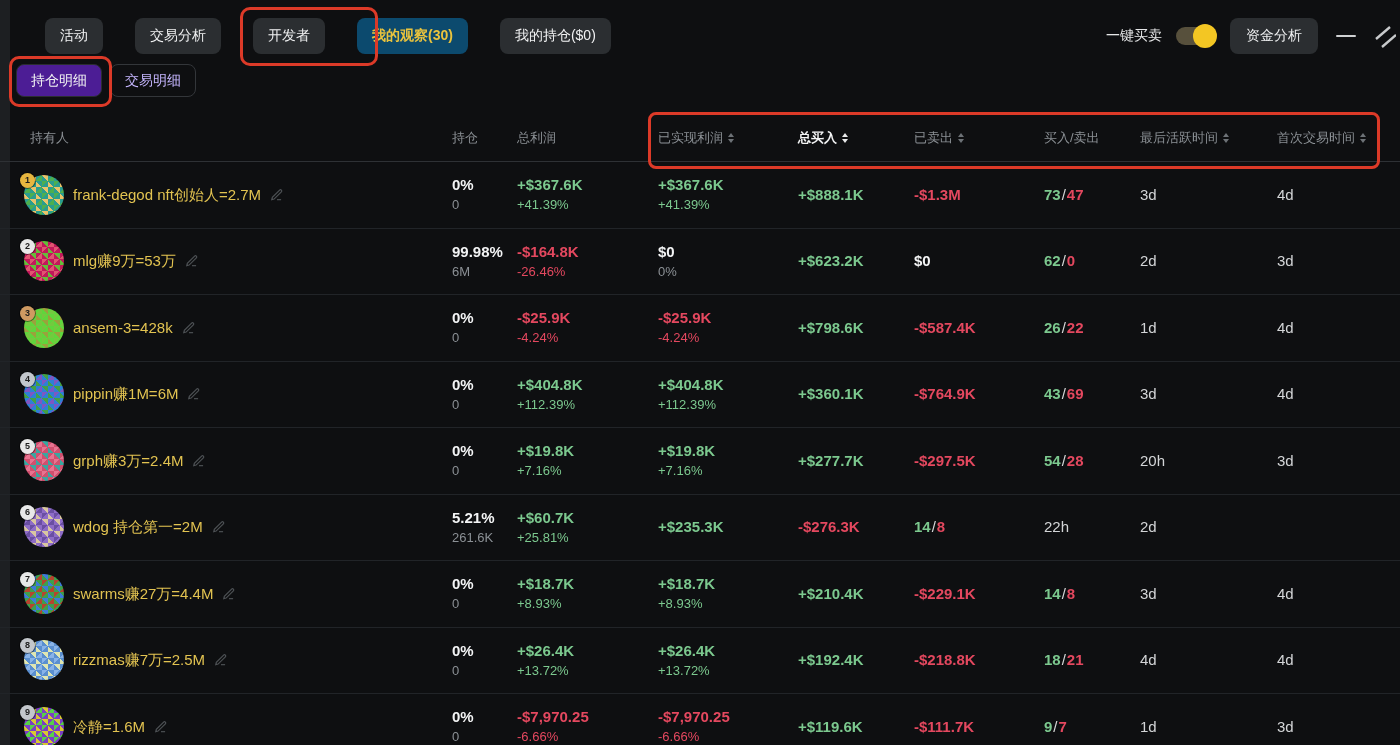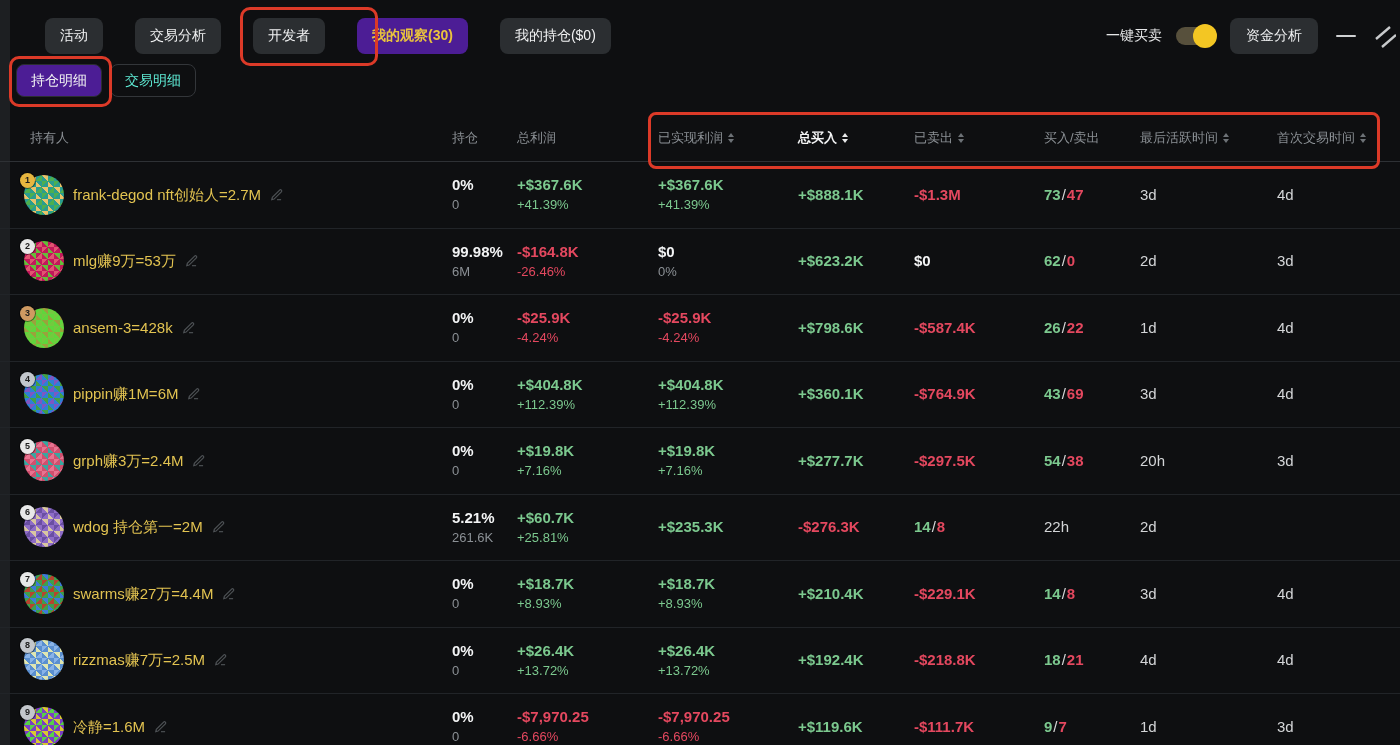--- a/index.html
+++ b/index.html
@@ -6,36 +6,36 @@
   .app{position:relative;width:1400px;height:745px;background:#0e0f11;overflow:hidden;
        font-family:"Liberation Sans","DejaVu Sans",sans-serif;color:#e8e9ea;}
   .left-strip{position:absolute;left:0;top:0;width:10px;height:745px;background:#1d1f22;}
 
   
   .topbar{position:absolute;left:21px;top:17px;right:14px;height:38px;
           display:flex;justify-content:space-between;align-items:center;}
   .tabs{display:flex;gap:8px;align-items:center;}
   .tab{height:36px;padding:0 15px;border-radius:8px;background:#2b2e31;border:none;
        color:#f0f1f2;font-size:14px;font-weight:500;font-family:inherit;display:flex;align-items:center;cursor:pointer;margin-left:24px;}
-  .tab.active{background:#4c1d95;color:#e9c33d;font-weight:700;}
+  .tab.active{background:#0c4a6e;color:#e9c33d;font-weight:700;}
   .topbar-right{display:flex;align-items:center;gap:14px;}
   .toggle-label{font-size:14px;color:#e6e7e8;}
   .toggle{position:relative;width:40px;height:18px;border-radius:9px;background:#57503c;cursor:pointer;}
   .toggle .knob{position:absolute;right:-1px;top:-3px;width:24px;height:24px;border-radius:50%;background:#f3c623;}
   .btn{height:36px;padding:0 16px;border-radius:8px;background:#2b2e31;border:none;
        color:#f0f1f2;font-size:14px;font-weight:500;font-family:inherit;cursor:pointer;}
   .minimize{width:20px;height:2px;background:#cfd1d3;border-radius:1px;margin:0 4px;cursor:pointer;}
   .corner-icon{margin-right:-10px;cursor:pointer;}
 
   
   .subtabs{position:absolute;left:16px;top:64px;display:flex;gap:8px;}
   .subtab{height:33px;padding:0 14px;border-radius:8px;font-size:14px;font-family:inherit;
           display:flex;align-items:center;cursor:pointer;}
   .subtab.active{background:#4c1d95;color:#f0f1f2;border:1px solid #2b2e31;}
-  .subtab.inactive{background:transparent;color:#5eead4;border:1px solid #33363a;}
+  .subtab.inactive{background:transparent;color:#c4b5fd;border:1px solid #33363a;}
 
   
   .table{position:absolute;left:0;top:114px;right:0;}
   .grid{display:grid;grid-template-columns:416px 65px 141px 140px 116px 130px 96px 137px 1fr;
         padding-left:24px;align-items:center;box-sizing:border-box;}
   .thead{height:48px;border-bottom:1px solid #2e3135;}
   .th{font-size:13px;color:#8b9095;padding-left:12px;display:flex;align-items:center;white-space:nowrap;}
   .th:first-child{padding-left:6px;text-align:right;}
   .th.active{color:#f4f5f6;font-weight:700;}
   .sort{display:inline-flex;flex-direction:column;gap:2px;margin-left:5px;}
@@ -326,21 +326,21 @@
           <div class="cell">
             <div class="v-main up">+$19.8K</div>
             <div class="v-sub up">+7.16%</div>
           </div>
           <div class="cell">
             <div class="v-main up">+$277.7K</div>
           </div>
           <div class="cell">
             <div class="v-main down">-$297.5K</div>
           </div>
-          <div class="cell counts"><span class="up">54</span><span class="slash">/</span><span class="down">38</span></div>
+          <div class="cell counts"><span class="up">54</span><span class="slash">/</span><span class="down">28</span></div>
           <div class="cell time">20h</div>
           <div class="cell time">3d</div>
         </div>
         <div class="grid row">
           <div class="cell holder">
             <div class="avatar">
               <div class="disc" style="background: linear-gradient(45deg, rgb(217, 198, 160) 25%, transparent 25%, transparent 75%, rgb(217, 198, 160) 75%) 0px 0px / 12px 12px, linear-gradient(135deg, rgb(106, 79, 163) 25%, transparent 25%, transparent 75%, rgb(106, 79, 163) 75%) 6px 6px / 12px 12px, rgb(142, 108, 199);"></div>
               <div class="badge" style="background: rgb(232, 232, 232);">6</div>
             </div>
             <span class="holder-name">wdog 持仓第一=2M</span>

